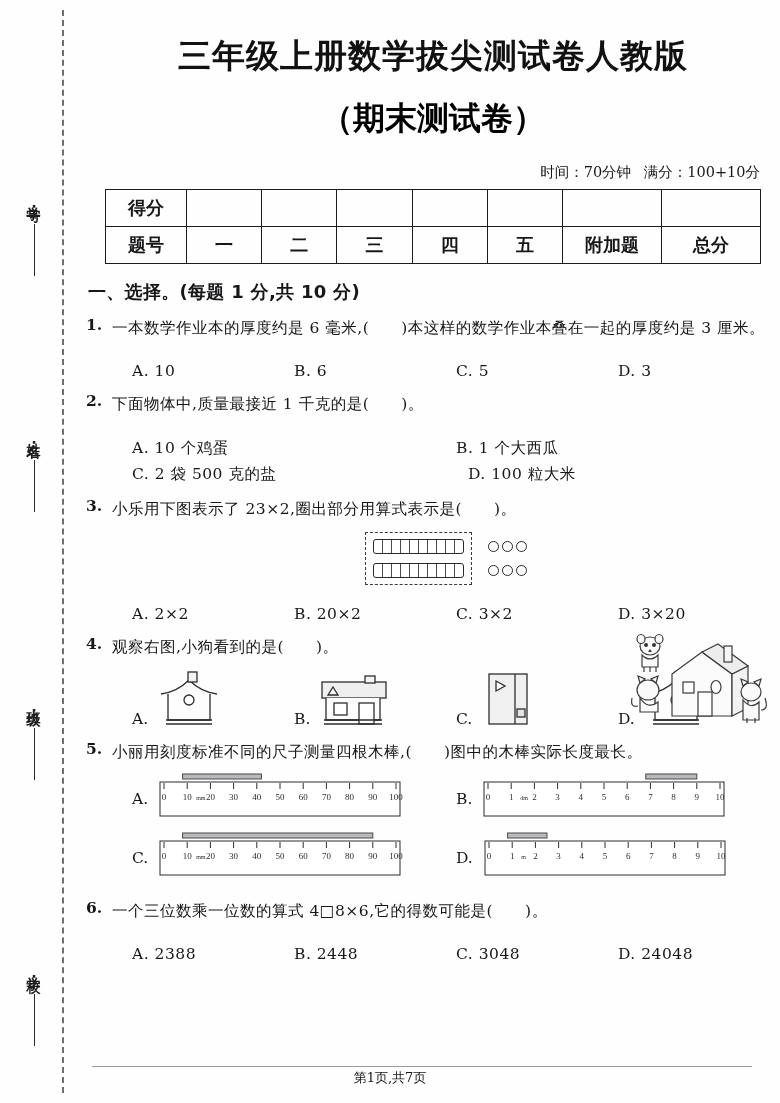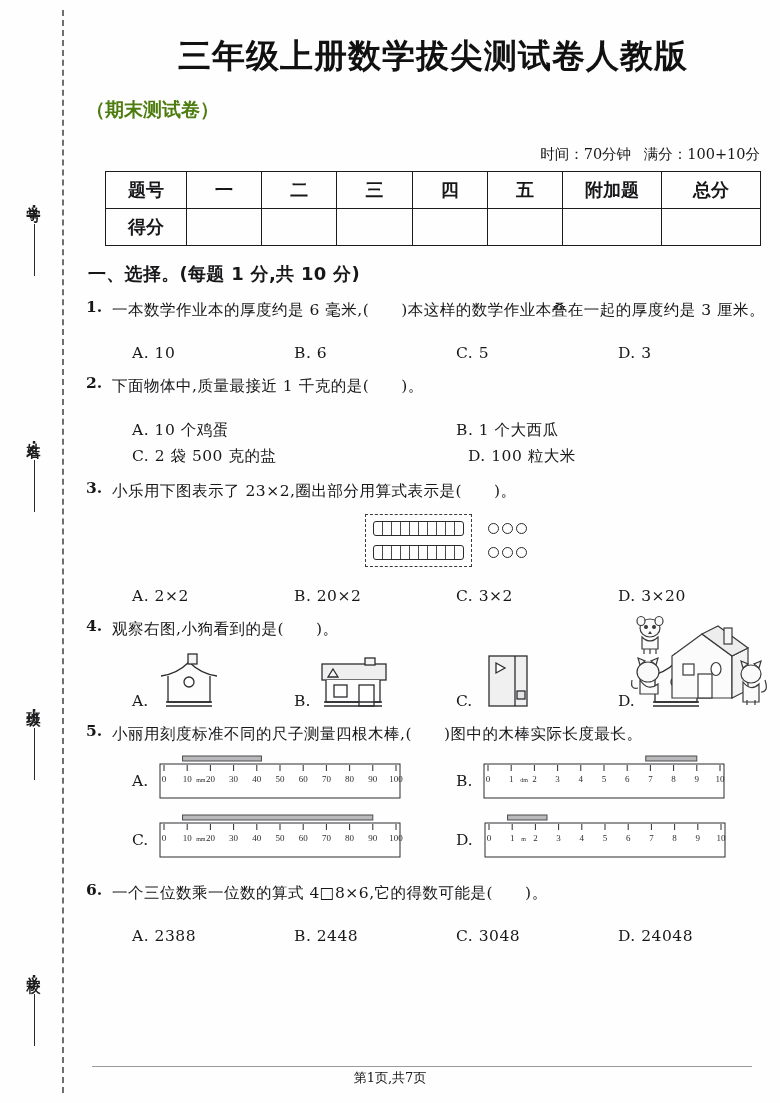--- a/index.html
+++ b/index.html
@@ -49,25 +49,26 @@
     text-align:center;
     font-size:33px;
     font-weight:700;
     letter-spacing:1px;
     margin-top:34px;
     font-family:"DejaVu Serif","Liberation Serif",serif;
     color:#111;
     white-space:nowrap;
   }
   .subtitle {
-    font-size:19px;
+    text-align:center;
+    font-size:32px;
     font-weight:700;
     margin-top:18px;
     font-family:"DejaVu Serif","Liberation Serif",serif;
-    color:#4d7c0f;
+    color:#000000;
   }
   .examinfo {
     text-align:right;
     font-size:14.5px;
     margin-top:22px;
     padding-right:20px;
     font-family:"DejaVu Serif","Liberation Serif",serif;
   }
   .examinfo span { margin-left:8px; }
 
@@ -189,38 +190,38 @@
     <div class="subtitle">（期末测试卷）</div>
 
     <div class="examinfo">
       <span>时间：70分钟</span>
       <span>满分：100+10分</span>
     </div>
 
     <table class="score">
       <tbody>
           <tr>
+        <td class="hdr">得分</td>
+        <td></td>
+        <td></td>
+        <td></td>
+        <td></td>
+        <td></td>
+        <td class="wide"></td>
+        <td class="wide"></td>
+      </tr>
+      <tr>
         <td class="hdr">题号</td>
         <td>一</td>
         <td>二</td>
         <td>三</td>
         <td>四</td>
         <td>五</td>
         <td class="wide">附加题</td>
         <td class="wide">总分</td>
-      </tr>
-      <tr>
-        <td class="hdr">得分</td>
-        <td></td>
-        <td></td>
-        <td></td>
-        <td></td>
-        <td></td>
-        <td class="wide"></td>
-        <td class="wide"></td>
       </tr>
     </tbody>
       </table>
 
     <div class="section-head">一、选择。(每题 1 分,共 10 分)</div>
 
     <div class="q">
       <span class="qnum">1.</span>
       <div class="qtext">一本数学作业本的厚度约是 6 毫米,(　　)本这样的数学作业本叠在一起的厚度约是 3 厘米。</div>
       <div class="opts cols4">

